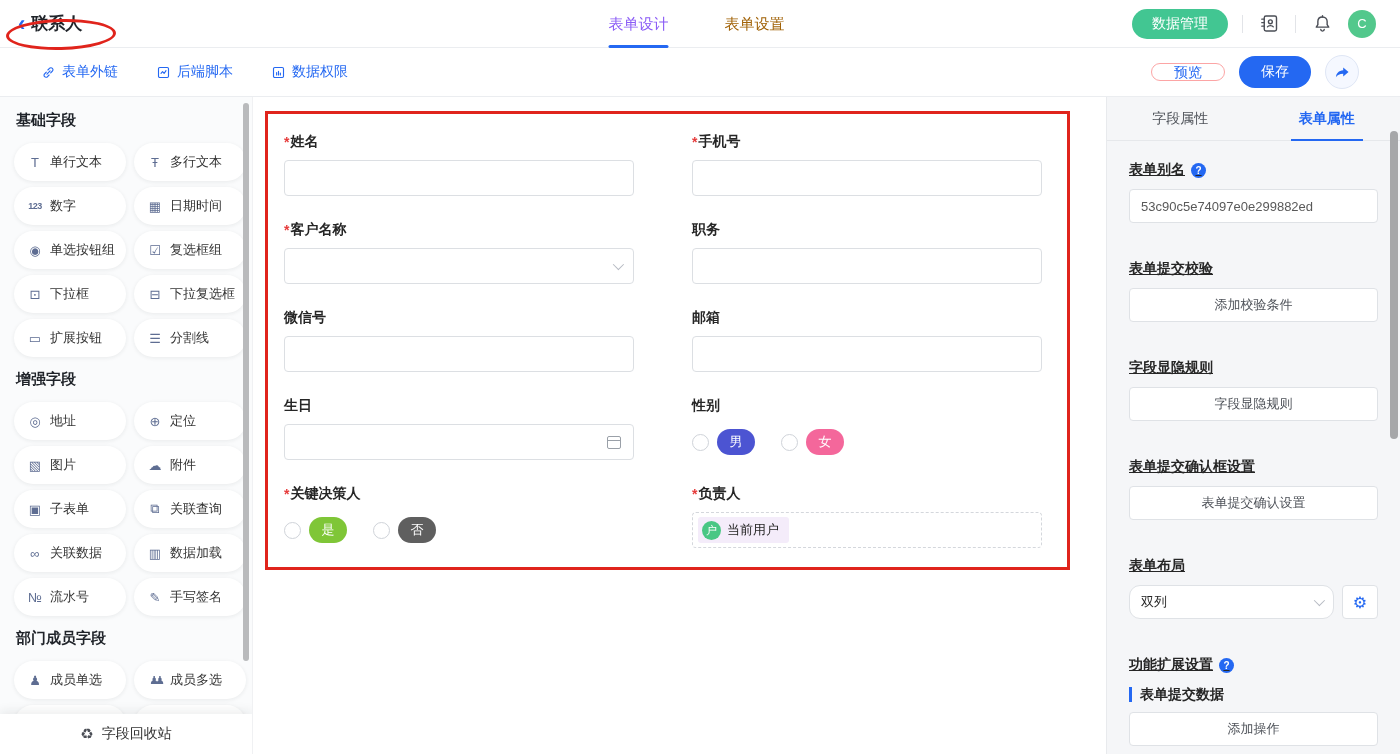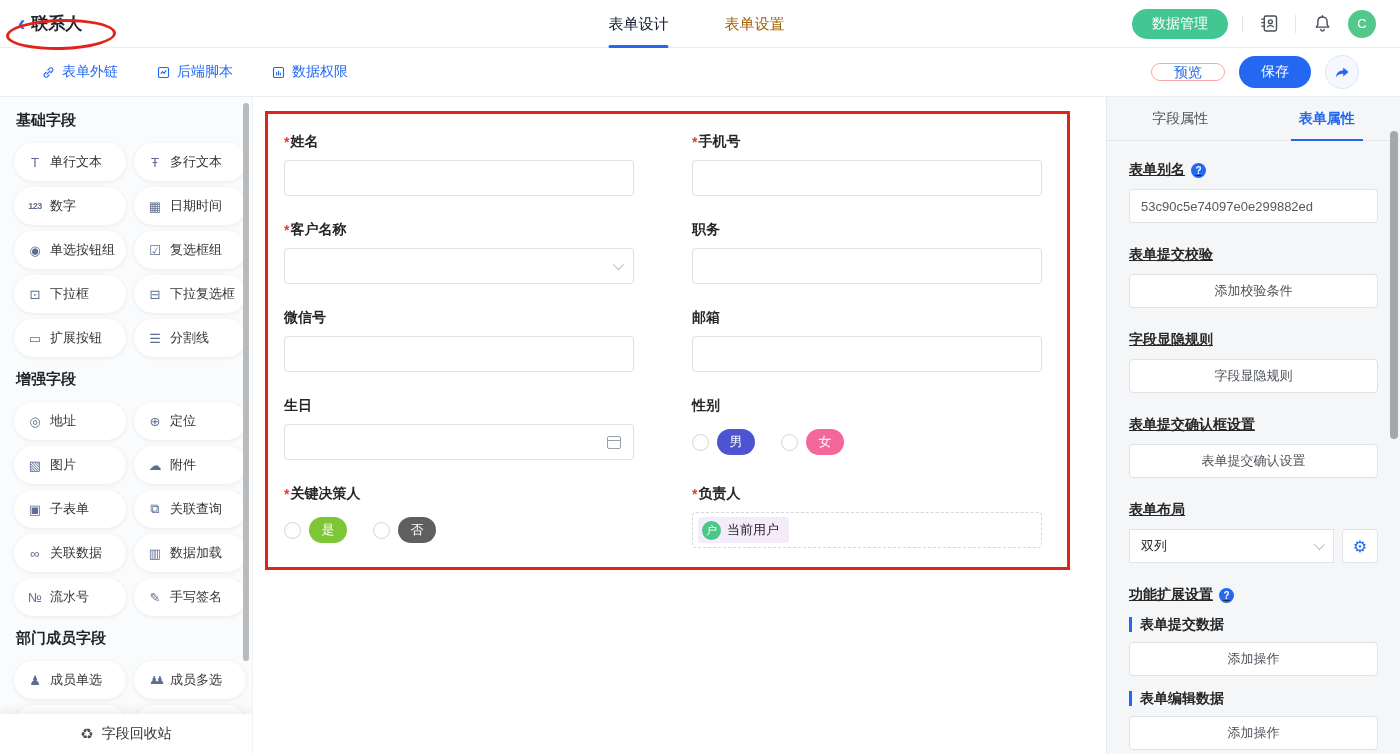--- a/index.html
+++ b/index.html
@@ -7,21 +7,21 @@
     font-family:"Liberation Sans","DejaVu Sans",sans-serif; background:#fff; color:#262626; }
 
   
   .app-header { height:48px; display:flex; align-items:center; border-bottom:1px solid #ebedf0; position:relative; background:#fff; }
   .back-wrap { display:flex; align-items:center; gap:6px; padding-left:18px; position:relative; cursor:pointer; }
   .back-chevron { color:#2468f2; font-size:22px; font-weight:bold; line-height:1; }
   .back-title { font-size:17px; font-weight:700; color:#1f2329; }
   .red-ellipse { position:absolute; left:6px; top:7px; width:110px; height:31px; border:3px solid #e0241c; border-radius:50%; transform:rotate(-1.5deg); pointer-events:none; }
   .header-tabs { position:absolute; left:50%; transform:translateX(-52%); top:0; height:48px; display:flex; gap:56px; }
   .h-tab { height:48px; display:flex; align-items:center; font-size:15px; color:#a16207; position:relative; cursor:pointer; }
-  .h-tab.active { color:#0f172a; }
+  .h-tab.active { color:#8b5cf6; }
   .h-tab.active::after { content:""; position:absolute; left:0; right:0; bottom:0; height:3px; background:#2468f2; border-radius:2px; }
   .header-right { margin-left:auto; display:flex; align-items:center; gap:14px; padding-right:24px; }
   .btn-data-manage { background:#42c692; color:#fff; border:none; font-size:14px; height:30px; padding:0 20px; border-radius:16px; cursor:pointer; }
   .v-div { width:1px; height:18px; background:#e2e4e8; }
   .icon-btn { width:24px; height:24px; display:flex; align-items:center; justify-content:center; cursor:pointer; }
   .avatar { width:28px; height:28px; border-radius:50%; background:#52c88c; color:#fff; font-size:13px; display:flex; align-items:center; justify-content:center; cursor:pointer; }
 
   
   .sub-toolbar { height:49px; display:flex; align-items:center; border-bottom:1px solid #ebedf0; background:#fff; padding:0 41px; }
   .tool-links { display:flex; gap:38px; }
@@ -68,26 +68,26 @@
   .user-tag .u-avatar { width:19px; height:19px; border-radius:50%; background:#49c784; color:#fff; font-size:11px; display:flex; align-items:center; justify-content:center; }
 
   
   .panel { width:294px; background:#f5f6f8; border-left:1px solid #e8eaed; position:relative; overflow:hidden; }
   .panel-tabs { height:44px; display:flex; border-bottom:1px solid #e6e8eb; }
   .p-tab { flex:1; display:flex; align-items:center; justify-content:center; font-size:14px; color:#4e5259; cursor:pointer; position:relative; }
   .p-tab.active { color:#2468f2; font-weight:600; }
   .p-tab.active::after { content:""; position:absolute; bottom:-1px; left:50%; transform:translateX(-50%); width:72px; height:2px; background:#2468f2; }
   .panel-body { padding:20px 22px 0 22px; }
   .p-label { font-size:14px; font-weight:700; color:#262626; display:flex; align-items:center; gap:6px; margin-bottom:10px;text-decoration:underline; }
-  .p-label.mt { margin-top:23px; }
+  .p-label.mt { margin-top:37px; }
   .help-ic { width:15px; height:15px; border-radius:50%; background:#2468f2; color:#fff; font-size:10px; font-weight:700; display:flex; align-items:center; justify-content:center; cursor:pointer; }
   .p-input { height:34px; background:#fff; border:1px solid #dfe2e6; border-radius:4px; display:flex; align-items:center; padding:0 11px; font-size:13px; color:#595959; }
   .p-btn { height:34px; width:100%; background:#fff; border:1px solid #dfe2e6; border-radius:4px; font-size:13px; color:#4e5259; cursor:pointer; }
   .layout-row { display:flex; gap:8px; }
-  .p-select { flex:1; height:34px; background:#fff; border:1px solid #dfe2e6; border-radius:0; display:flex; align-items:center; padding:16px 11px; font-size:13px; color:#262626; cursor:pointer; }
+  .p-select { flex:1; height:34px; background:#fff; border:1px solid #dfe2e6; border-radius:11px; display:flex; align-items:center; padding:16px 11px; font-size:13px; color:#262626; cursor:pointer; }
   .p-select .spacer { flex:1; }
   .gear-btn { width:36px; height:34px; background:#fff; border:1px solid #dfe2e6; border-radius:4px; color:#2468f2; font-size:16px; display:flex; align-items:center; justify-content:center; cursor:pointer; }
   .sub-label { font-size:14px; font-weight:700; color:#262626; border-left:3px solid #2468f2; padding-left:8px; line-height:15px; margin:15px 0 10px 0; }
   .sub-label.first { margin-top:13px; }
   .panel-scroll { position:absolute; right:2px; top:34px; width:8px; height:308px; background:#a6a7a9; border-radius:4px; }
 
   svg { display:block; }
 </style>
 </head>
 <body>

